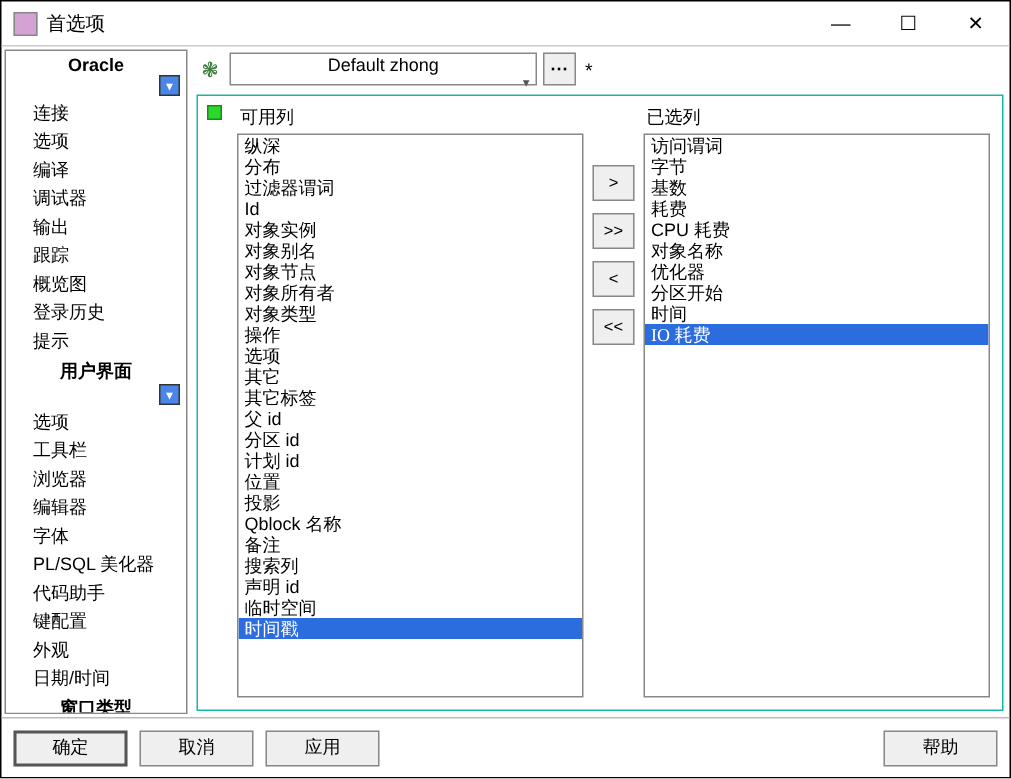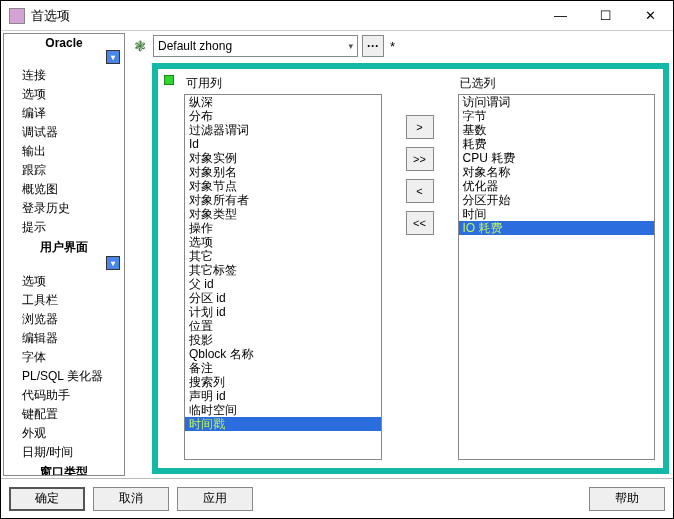--- a/index.html
+++ b/index.html
@@ -12,31 +12,31 @@
 .winbtn { width: 45px; height: 29px; display: flex; align-items: center; justify-content: center; font-size: 13px; }
 .body { flex: 1; display: flex; overflow: hidden; }
 .sidebar { width: 122px; border: 1px solid #888; margin: 2px; background: #fff; overflow: hidden; display: flex; flex-direction: column; }
 .sidebar-inner { flex: 1; overflow: hidden; }
 .tree-header { font-weight: bold; padding: 2px 4px; display: flex; align-items: center; background: #fff; border-bottom: 0; flex-direction: column; }
 .tree-header .combo-btn { width: 14px; height: 14px; background: #4a86e8; border: 1px solid #333; margin-left: auto; display: flex; align-items: center; justify-content: center; color: #fff; font-size: 8px; }
 .tree-item { padding: 1px 4px 1px 18px; cursor: default; white-space: nowrap; }
 .main { flex: 1; display: flex; flex-direction: column; padding: 4px; overflow: hidden; }
 .toprow { display: flex; align-items: center; gap: 4px; margin-bottom: 6px; }
 .preset-icon { width: 18px; height: 18px; display: inline-flex; align-items: center; justify-content: center; color: #3a7a3a; font-size: 14px; }
-.preset-select { width: 205px; height: 22px; border: 1px solid #888; display: flex; align-items: center; padding: 0 4px; }
+.preset-select { width: 205px; height: 22px; border: 1px solid #888; display: flex; align-items: center; padding: 0 4px; flex-direction: column; }
 .preset-select .arrow { margin-left: auto; font-size: 9px; color: #555; }
 .preset-btn { width: 22px; height: 22px; border: 1px solid #888; background: #efefef; display: flex; align-items: center; justify-content: center; font-weight: bold; }
 .asterisk { font-size: 13px; margin-left: 2px; }
-.panel { flex: 1; border: 6px solid #14b8a6; padding: 6px 8px 8px 8px; position: relative; display: flex; gap: 24px; overflow: hidden; margin-left: 21px; }
+.panel { flex: 1; border: 1px solid #14b8a6; padding: 6px 8px 8px 8px; position: relative; display: flex; gap: 6px; overflow: hidden; }
 .green-sq { width: 10px; height: 10px; background: #2bd82b; position: absolute; top: 6px; left: 6px; border: 1px solid #1a8a1a; }
 .col { display: flex; flex-direction: column; flex: 1; }
 .col .lbl { margin-bottom: 2px; padding-left: 2px; }
 .listbox { flex: 1; border: 1px solid #888; background: #fff; overflow: auto; font-size: 12px; line-height: 14px; }
 .listbox .li { padding: 0 4px; white-space: nowrap; cursor: default; }
-.listbox .li.sel { background: #2b6cde; color: #bef264; }
+.listbox .li.sel { background: #2b6cde; color: #ffffff; font-family: Liberation Serif, serif; }
 .midbtns { display: flex; flex-direction: column; gap: 8px; justify-content: flex-start; padding-top: 40px; }
 .mbtn { width: 28px; height: 24px; border: 1px solid #888; background: #efefef; display: flex; align-items: center; justify-content: center; font-size: 11px; }
 .left-col { margin-left: 18px; }
 .footer { height: 40px; border-top: 1px solid #bbb; display: flex; align-items: center; padding: 0 8px; gap: 8px; }
 .fbtn { width: 76px; height: 24px; border: 1px solid #888; background: #efefef; display: flex; align-items: center; justify-content: center; cursor: default; }
 .fbtn.primary { border: 2px solid #555; }
 .spacer { flex: 1; }
 </style>
 </head>
 <body>

